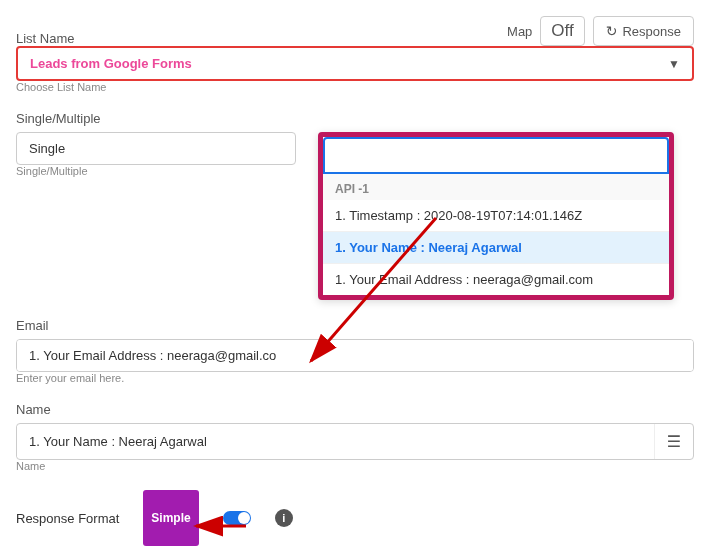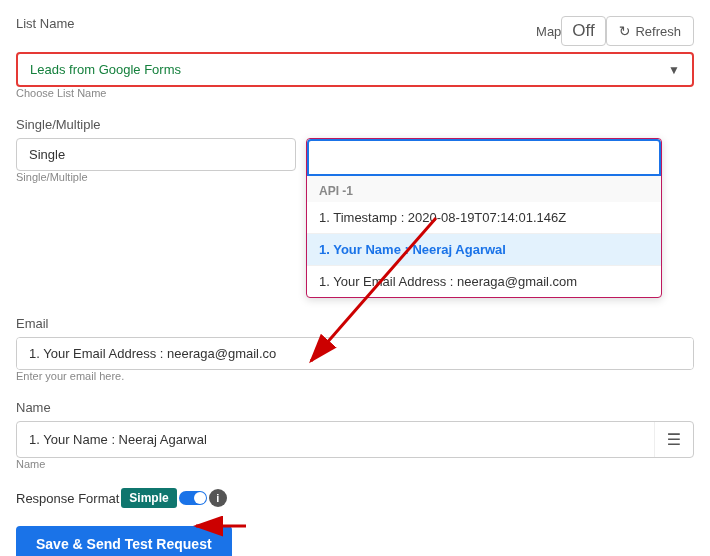--- a/index.html
+++ b/index.html
@@ -29,53 +29,53 @@
     .field-group {
       margin-bottom: 18px;
     }
   </style>
 </head>
 <body>
 
 <div style="position:relative; width:678px;">
 
   
-  <div style="display:flex; justify-content:space-between; align-items:flex-start; margin-bottom:6px;">
+  <div style="display:flex; justify-content:space-between; align-items:flex-end; ">
     <span style="font-size:13px; color:#555; font-weight:500;">List Name</span>
-    <div style="display:flex; align-items:center; ">
+    <div style="display:flex; align-items:center; gap:8px;">
       <span style="font-size:13px; color:#555;">Map</span>
       <button style="background:#fff; border:1px solid #ccc; border-radius:4px; padding:4px 10px; font-size:17px; color:#555; cursor:pointer;">Off</button>
       <button style="display:flex; align-items:center; gap:5px; background:#fff; border:1px solid #ccc; border-radius:4px; padding:6px 12px; font-size:13px; color:#555; cursor:pointer;">
         <span style="font-size:14px;">↻</span>
-        <span>Refresh</span>
+        <span>Response</span>
       </button>
     </div>
   </div>
 
   
   <div class="field-group">
     <div style="display:flex; align-items:center; gap:8px;">
       <div style="flex:1; border:2px solid #e53935; border-radius:4px; padding:8px 12px; display:flex; align-items:center; justify-content:space-between; background:#fff; cursor:pointer;">
-        <span style="color:#15803d; font-weight:400; font-size:13px;">Leads from Google Forms</span>
+        <span style="color:#ec4899; font-weight:700; font-size:13px;">Leads from Google Forms</span>
         <span style="color:#555; font-size:12px;">▼</span>
       </div>
     </div>
     <div class="sub-label">Choose List Name</div>
   </div>
 
   
   <div style="position:relative; margin-bottom:18px;">
     <div class="section-label">Single/Multiple</div>
-    <div style="display:flex; align-items:flex-start; gap:10px;">
+    <div style="display:flex; align-items:flex-start; gap:22px;">
       <div style="width:280px;">
         <div style="border:1px solid #ccc; border-radius:4px; padding:8px 12px; font-size:13px; color:#333; background:#fff; cursor:pointer;">Single</div>
         <div class="sub-label">Single/Multiple</div>
       </div>
 
-      <div style="width:356px; background:#fff; border:1px solid #be185d; border-radius:4px; box-shadow:0 2px 8px rgba(0,0,0,0.15); overflow:hidden;">
+      <div style="width:356px; background:#fff; border:5px solid #be185d; border-radius:4px; box-shadow:0 2px 8px rgba(0,0,0,0.15); overflow:hidden;">
         <input type="text" style="width: 100%; padding: 9px 12px; font-size: 13px; outline: none; border: 2px solid rgb(26, 115, 232); border-radius: 4px 4px 0px 0px;">
         <div style="padding:8px 12px 4px; font-size:12px; color:#888; font-weight:600; background:#f9f9f9;">API -1</div>
         <div style="padding:8px 12px; font-size:13px; color:#333; cursor:pointer; border-bottom:1px solid #f0f0f0;">1. Timestamp : 2020-08-19T07:14:01.146Z</div>
         <div style="padding:8px 12px; font-size:13px; color:#1a73e8; font-weight:600; cursor:pointer; border-bottom:1px solid #f0f0f0; background:#e3f2fd;">1. Your Name : Neeraj Agarwal</div>
         <div style="padding:8px 12px; font-size:13px; color:#333; cursor:pointer;">1. Your Email Address : neeraga@gmail.com</div>
       </div>
     </div>
   </div>
 
   
@@ -91,23 +91,23 @@
   <div class="field-group">
     <div class="section-label">Name</div>
     <div style="display:flex; align-items:center; border:1px solid #ccc; border-radius:4px; overflow:hidden;">
       <input type="text" style="flex: 1 1 0%; padding: 8px 12px; font-size: 13px; color: rgb(51, 51, 51); border: none; outline: none; background: rgb(255, 255, 255);" value="1. Your Name : Neeraj Agarwal">
       <span style="padding:8px 12px; cursor:pointer; color:#555; font-size:16px; border-left:1px solid #eee;">☰</span>
     </div>
     <div class="sub-label">Name</div>
   </div>
 
   
-  <div style="display:flex; align-items:center; gap:2px; margin-bottom:18px;">
+  <div style="display:flex; align-items:center; gap:24px; margin-bottom:12px;">
     <span style="font-size:13px; color:#333; font-weight:500;">Response Format</span>
-    <span style="background:#0f766e; color:#fff; padding:3px 8px; border-radius:3px; font-size:12px; font-weight:600;">Simple</span>
+    <span style="background:#a21caf; color:#fff; padding:21px 8px; border-radius:3px; font-size:12px; font-weight:600;">Simple</span>
     <div style="display:inline-flex; align-items:center; cursor:pointer;">
       <div style="width:28px; height:14px; background:#1a73e8; border-radius:7px; position:relative;">
         <div style="width:12px; height:12px; background:#fff; border-radius:50%; position:absolute; right:1px; top:1px;"></div>
       </div>
     </div>
     <div style="width:18px; height:18px; background:#555; border-radius:50%; display:inline-flex; align-items:center; justify-content:center; color:#fff; font-size:11px; font-weight:bold; cursor:pointer;">i</div>
   </div>
 
   
   <button style="background:#1a73e8; color:#fff; border:none; border-radius:4px; padding:10px 20px; font-size:14px; font-weight:600; cursor:pointer;">Save &amp; Send Test Request</button>

